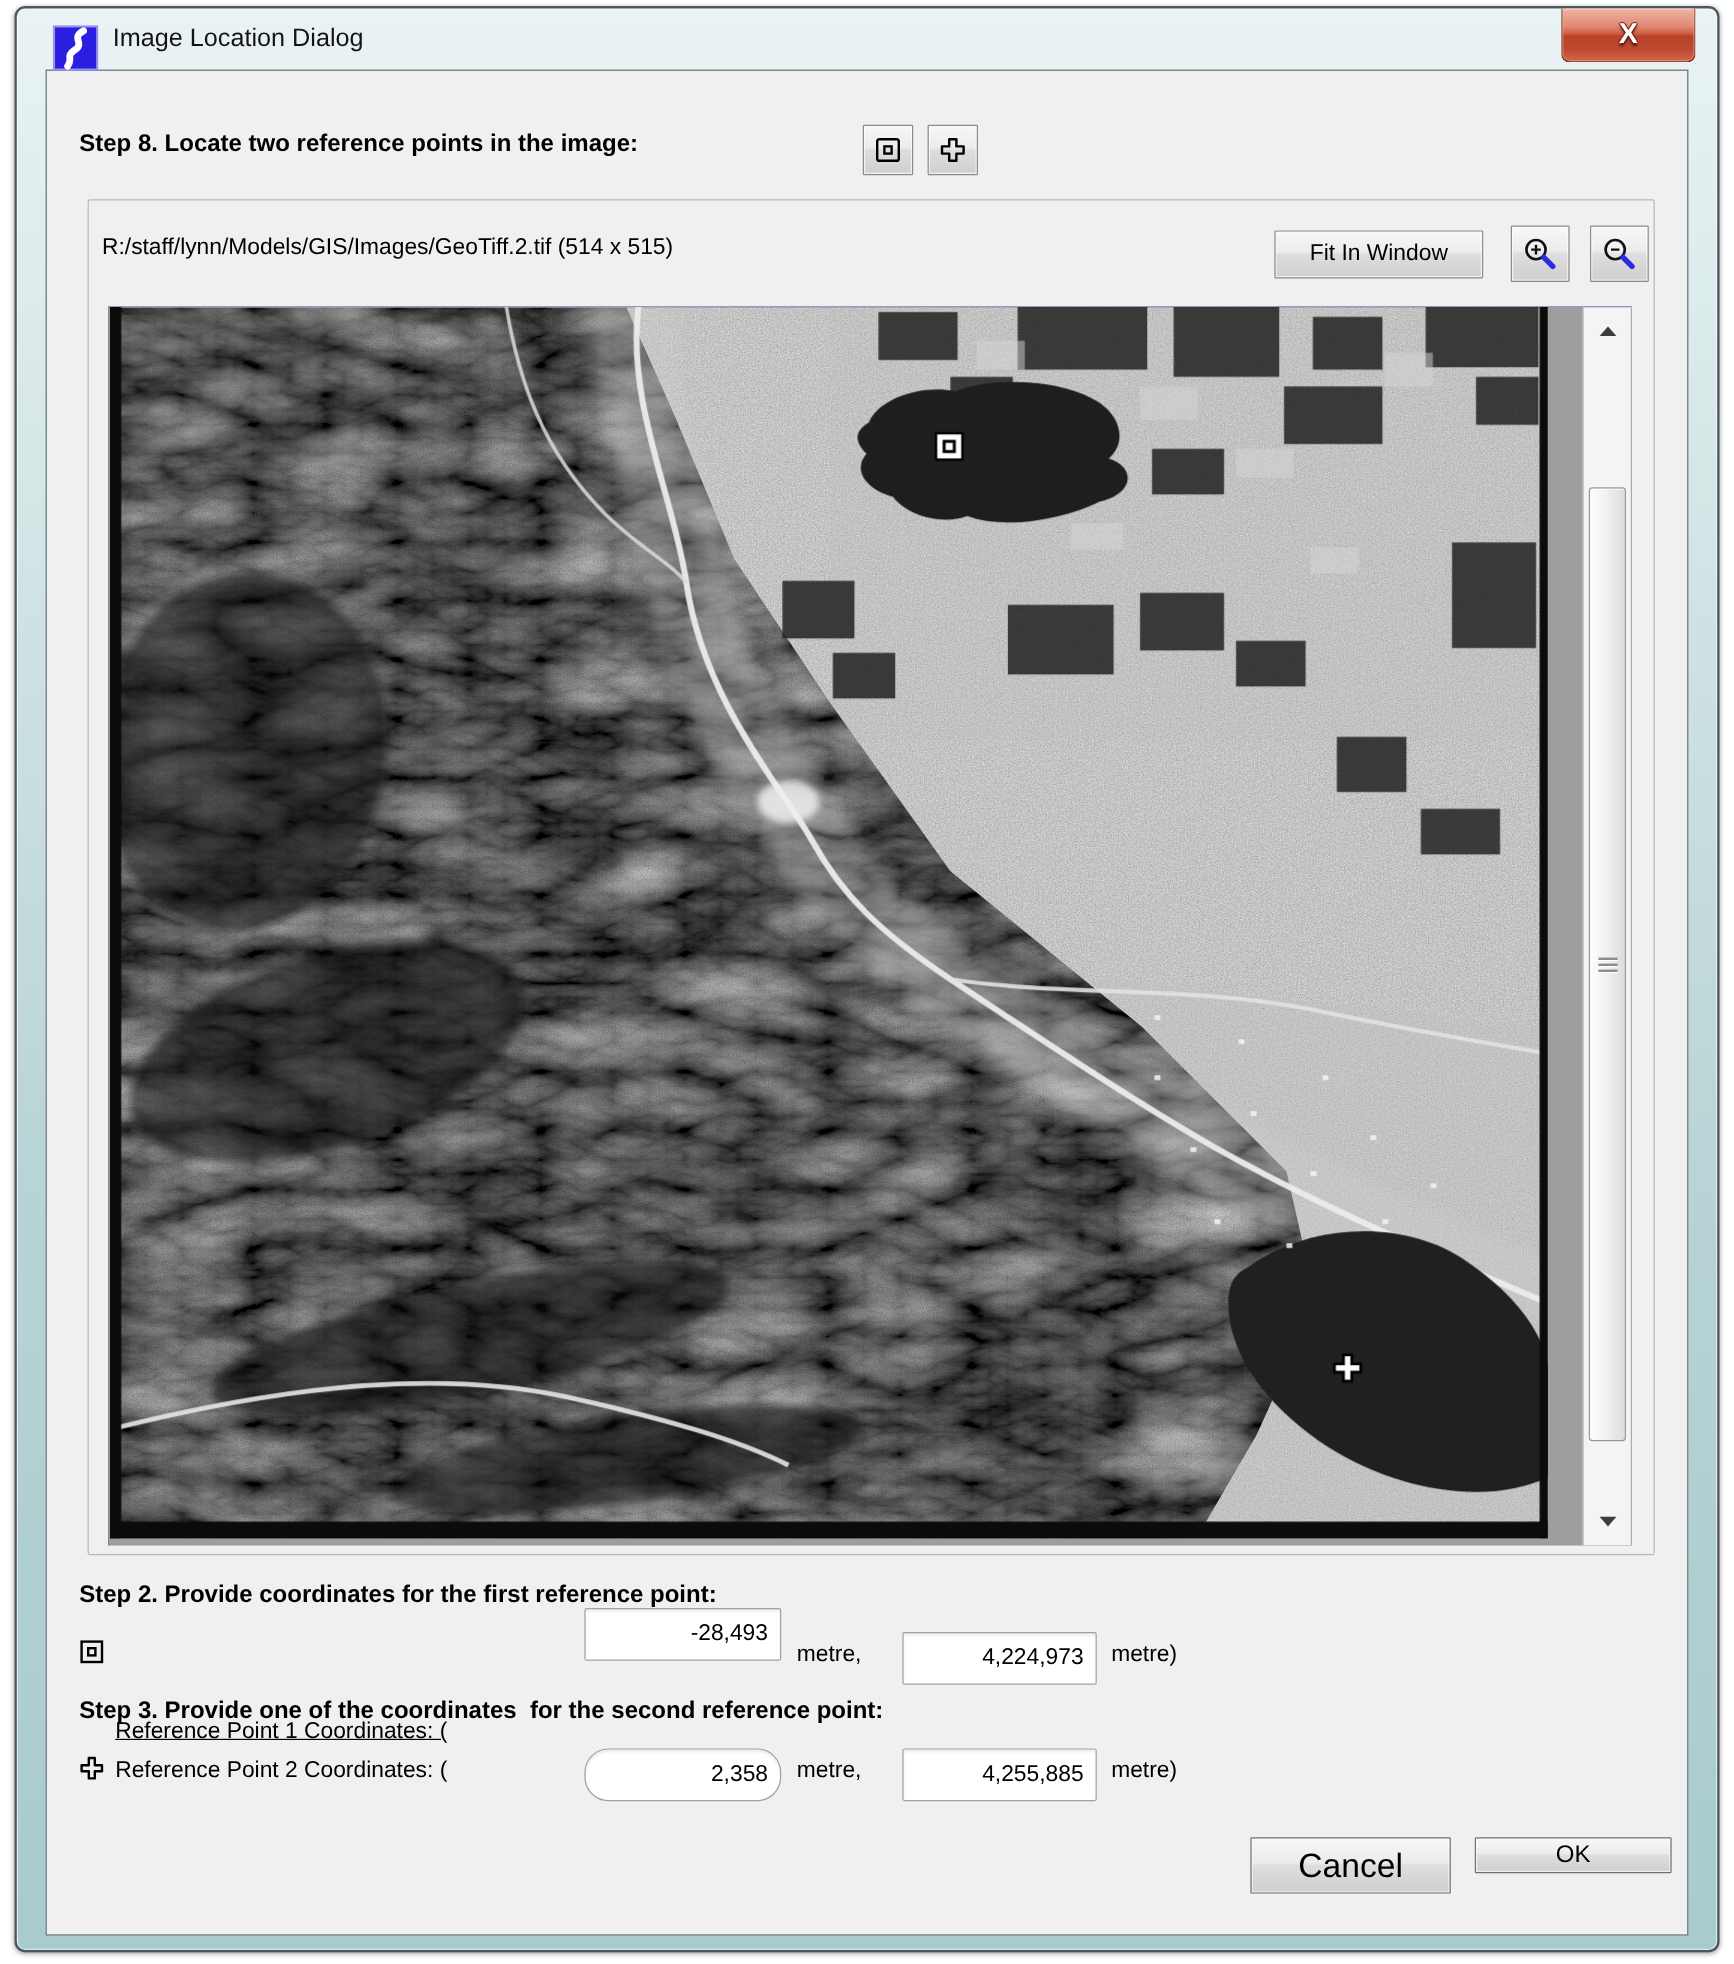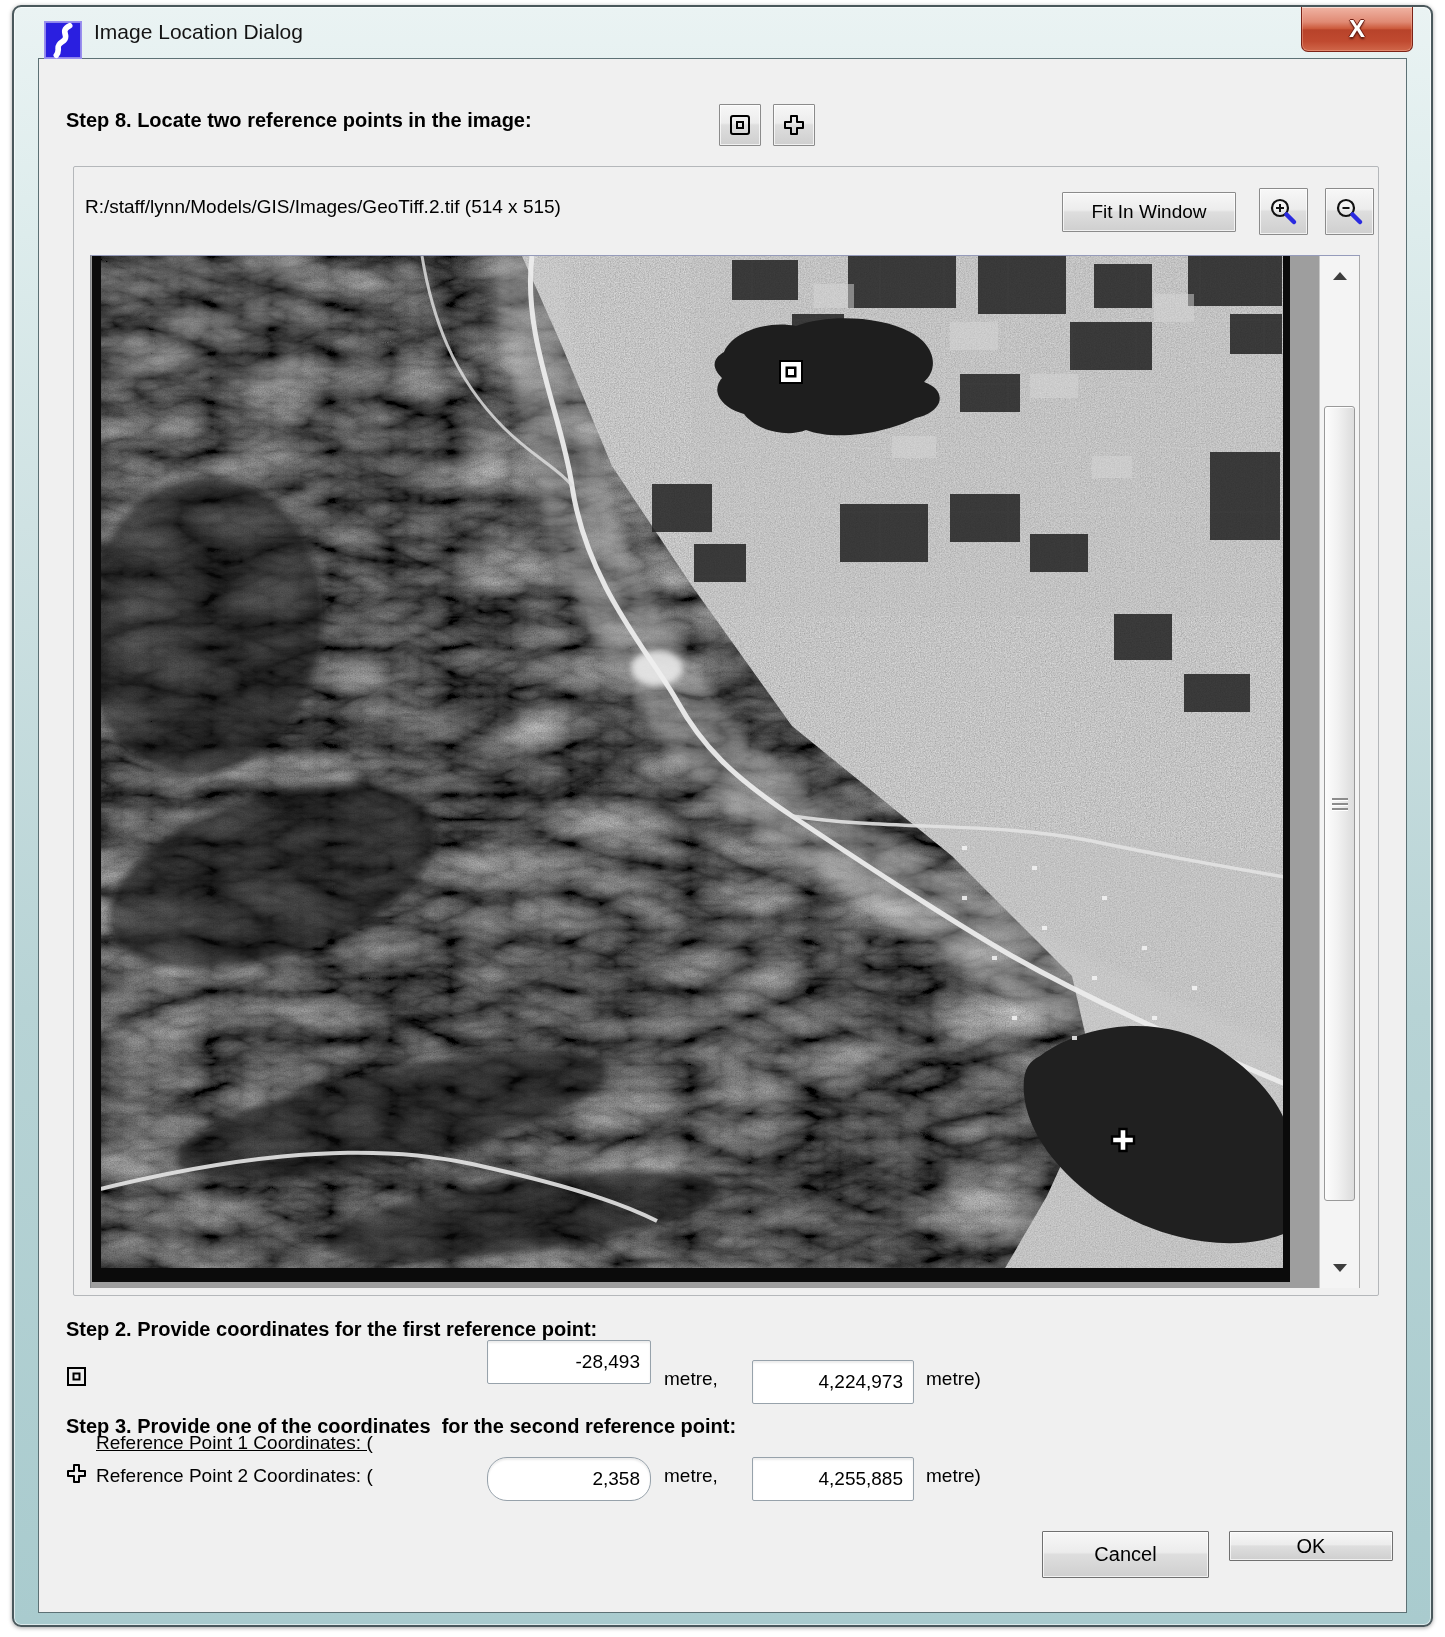--- a/index.html
+++ b/index.html
@@ -35,21 +35,21 @@
   
   .btn{border:1px solid #8b8b8b;border-radius:1px;cursor:pointer;
        background:linear-gradient(180deg,#f7f7f7 0%,#ececec 45%,#dedede 50%,#cfcfcf 100%);
        box-shadow:inset 0 0 0 1px rgba(255,255,255,.7);
        display:flex;align-items:center;justify-content:center;font-size:19px;color:#000;margin-left:16px;}
   #tool1{left:703px;top:104px;width:42px;height:42px;}
   #tool2{left:757px;top:104px;width:42px;height:42px;}
   .fit-btn{left:1046px;top:192px;width:174px;height:40px;}
   #zin{left:1243px;top:188px;width:49px;height:47px;}
   #zout{left:1309px;top:188px;width:49px;height:47px;}
-  #cancel{left:1026px;top:1531px;width:167px;height:47px;font-size:20px;border-color:#707070;}
+  #cancel{left:1026px;top:1531px;width:167px;height:47px;font-size:28px;border-color:#707070;}
   #ok{left:1213px;top:1531px;width:164px;height:30px;font-size:20px;border-color:#707070;}
 
   
   .groupbox{left:73px;top:166px;width:1306px;height:1130px;border:1px solid #b4b7ba;border-radius:2px;}
   .path-label{left:85px;top:196px;}
   .viewport{left:90px;top:255px;width:1270px;height:1033px;background:#9e9e9e;
             border-top:1px solid #959bbb;border-left:1px solid #87898c;overflow:hidden;}
   .sat{left:1px;top:0;display:block;}
 
   

